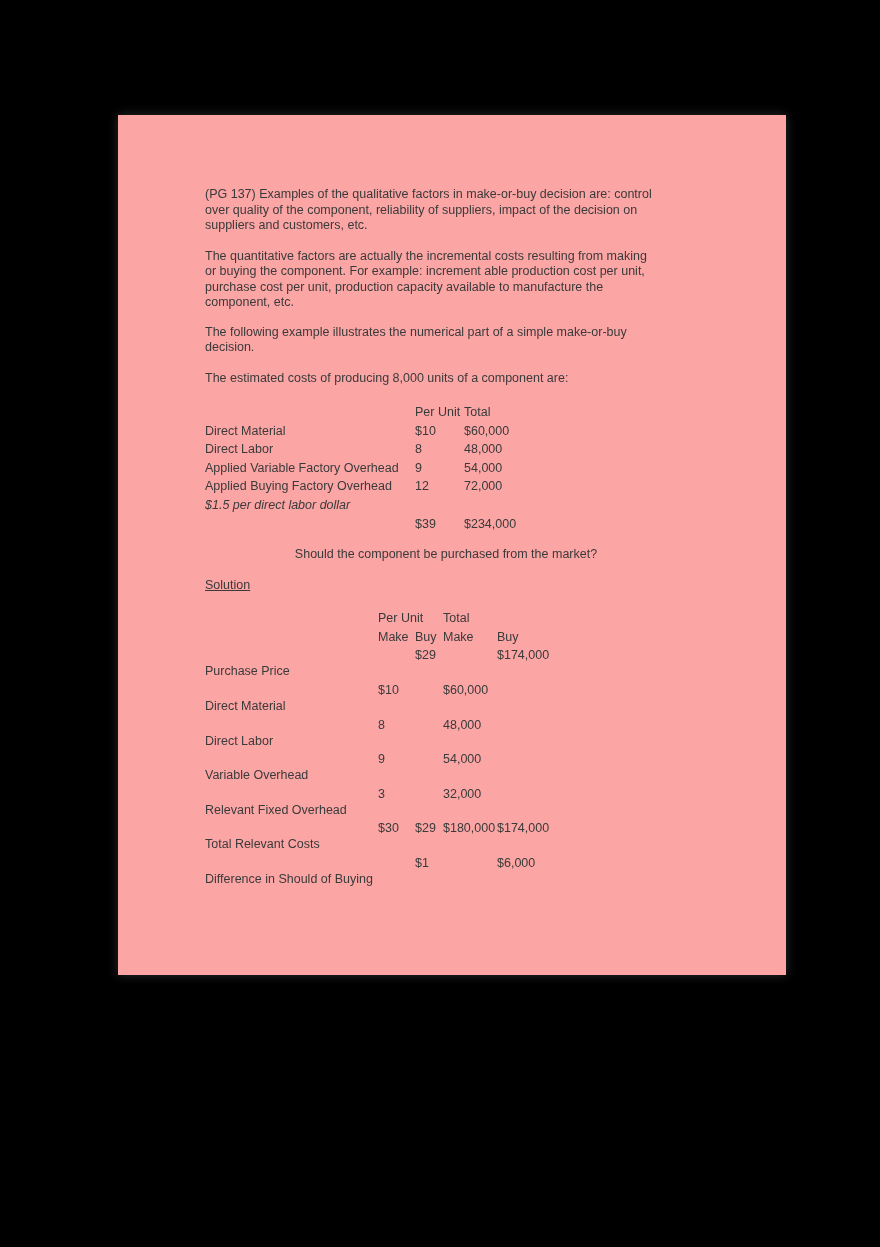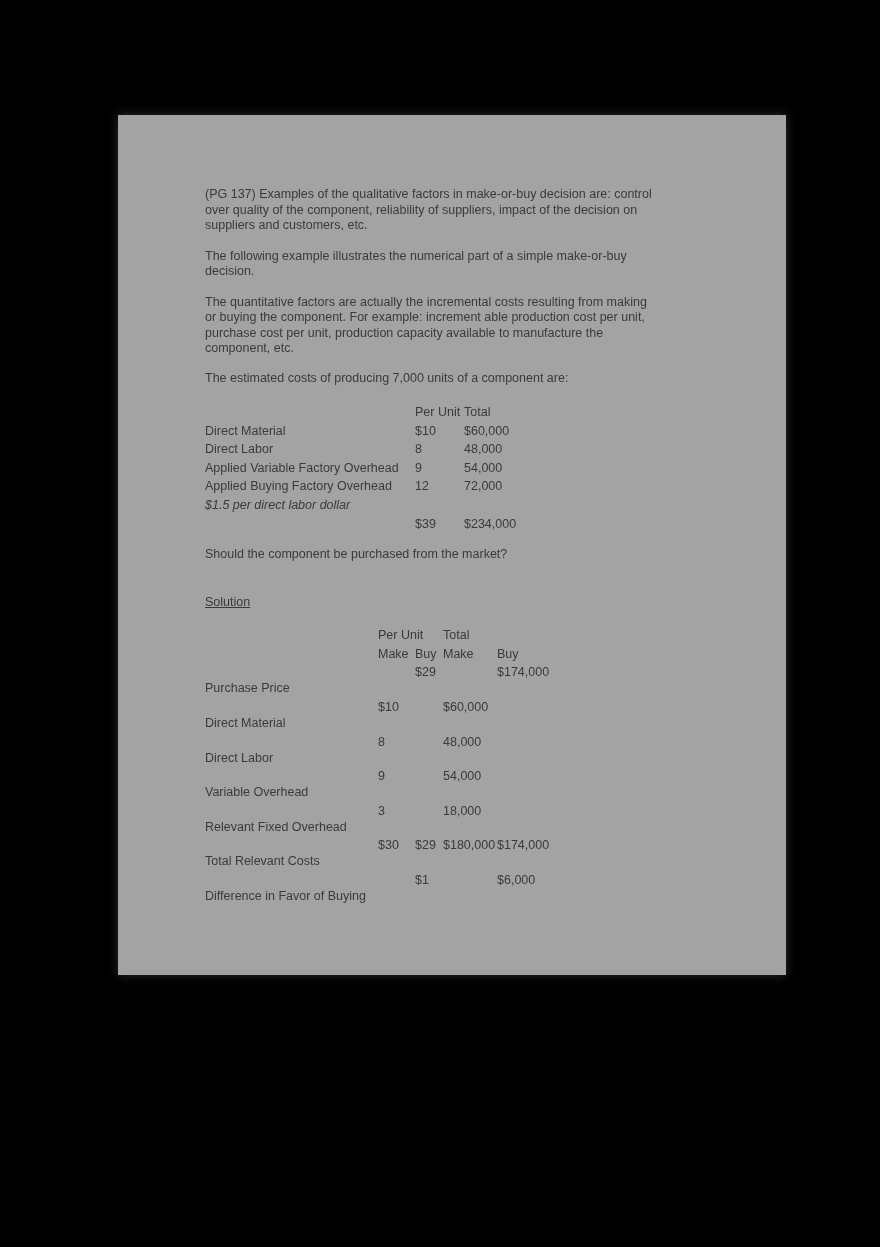--- a/index.html
+++ b/index.html
@@ -13,42 +13,42 @@
     position: relative;
     font-family: "Liberation Sans", sans-serif;
     color: #3a3a3a;
   }
   .page {
     position: absolute;
     left: 118px;
     top: 115px;
     width: 668px;
     height: 860px;
-    background: #a3a3a3;
+    background: #fca5a5;
     box-shadow: 0 0 10px rgba(180,180,180,0.25);
   }
   .content {
     position: absolute;
     left: 87px;
     top: 72px;
     width: 482px;
     font-size: 12.5px;
     line-height: 15.5px;
   }
   .para {
     white-space: pre-line;
     margin: 0 0 15px 0;
   }
   .para.mb14 { margin-bottom: 14px; }
   .heading-bold {
     font-weight: bold;
     margin: 0 0 15px 0;
   }
   .intro { margin: 0 0 17px 0; white-space: pre-line; }
-  .question { margin: 0 0 32px 0; }
+  .question { margin: 0 0 15px 0; text-align: center; }
   .heading-underline {
     text-decoration: underline;
     margin: 0 0 16px 0;
   }
   .tbl {
     line-height: 18.6px;
     margin: 0 0 14px 0;
   }
   .tbl2 { margin: 0; }
   .trow { display: flex; }
@@ -68,28 +68,28 @@
 </style>
 </head>
 <body>
 
 <div class="page">
   <div class="content">
 
     <p class="para">(PG 137) Examples of the qualitative factors in make-or-buy decision are: control
 over quality of the component, reliability of suppliers, impact of the decision on
 suppliers and customers, etc.</p>
-    <p class="para">The following example illustrates the numerical part of a simple make-or-buy
-decision.</p>
     <p class="para mb14">The quantitative factors are actually the incremental costs resulting from making
 or buying the component. For example: increment able production cost per unit,
 purchase cost per unit, production capacity available to manufacture the
 component, etc.</p>
+    <p class="para">The following example illustrates the numerical part of a simple make-or-buy
+decision.</p>
 
-    <p class="intro">The estimated costs of producing 7,000 units of a component are:</p>
+    <p class="intro">The estimated costs of producing 8,000 units of a component are:</p>
 
     <div class="tbl">
       <div class="trow">
         <span class="t-label"></span>
         <span class="t-unit">Per Unit</span>
         <span class="t-total">Total</span>
       </div>
       <div class="trow">
         <span class="t-label">Direct Material</span>
         <span class="t-unit">$10</span>
@@ -164,32 +164,32 @@
         <span class="s-label">Variable Overhead</span>
         <span class="s-mu">9</span>
         <span class="s-bu"></span>
         <span class="s-mt">54,000</span>
         <span class="s-bt"></span>
       </div>
       <div class="trow">
         <span class="s-label">Relevant Fixed Overhead</span>
         <span class="s-mu">3</span>
         <span class="s-bu"></span>
-        <span class="s-mt">18,000</span>
+        <span class="s-mt">32,000</span>
         <span class="s-bt"></span>
       </div>
       <div class="trow">
         <span class="s-label">Total Relevant Costs</span>
         <span class="s-mu">$30</span>
         <span class="s-bu">$29</span>
         <span class="s-mt">$180,000</span>
         <span class="s-bt">$174,000</span>
       </div>
       <div class="trow">
-        <span class="s-label">Difference in Favor of Buying</span>
+        <span class="s-label">Difference in Should of Buying</span>
         <span class="s-mu"></span>
         <span class="s-bu">$1</span>
         <span class="s-mt"></span>
         <span class="s-bt">$6,000</span>
       </div>
     </div>
 
   </div>
 </div>
 

